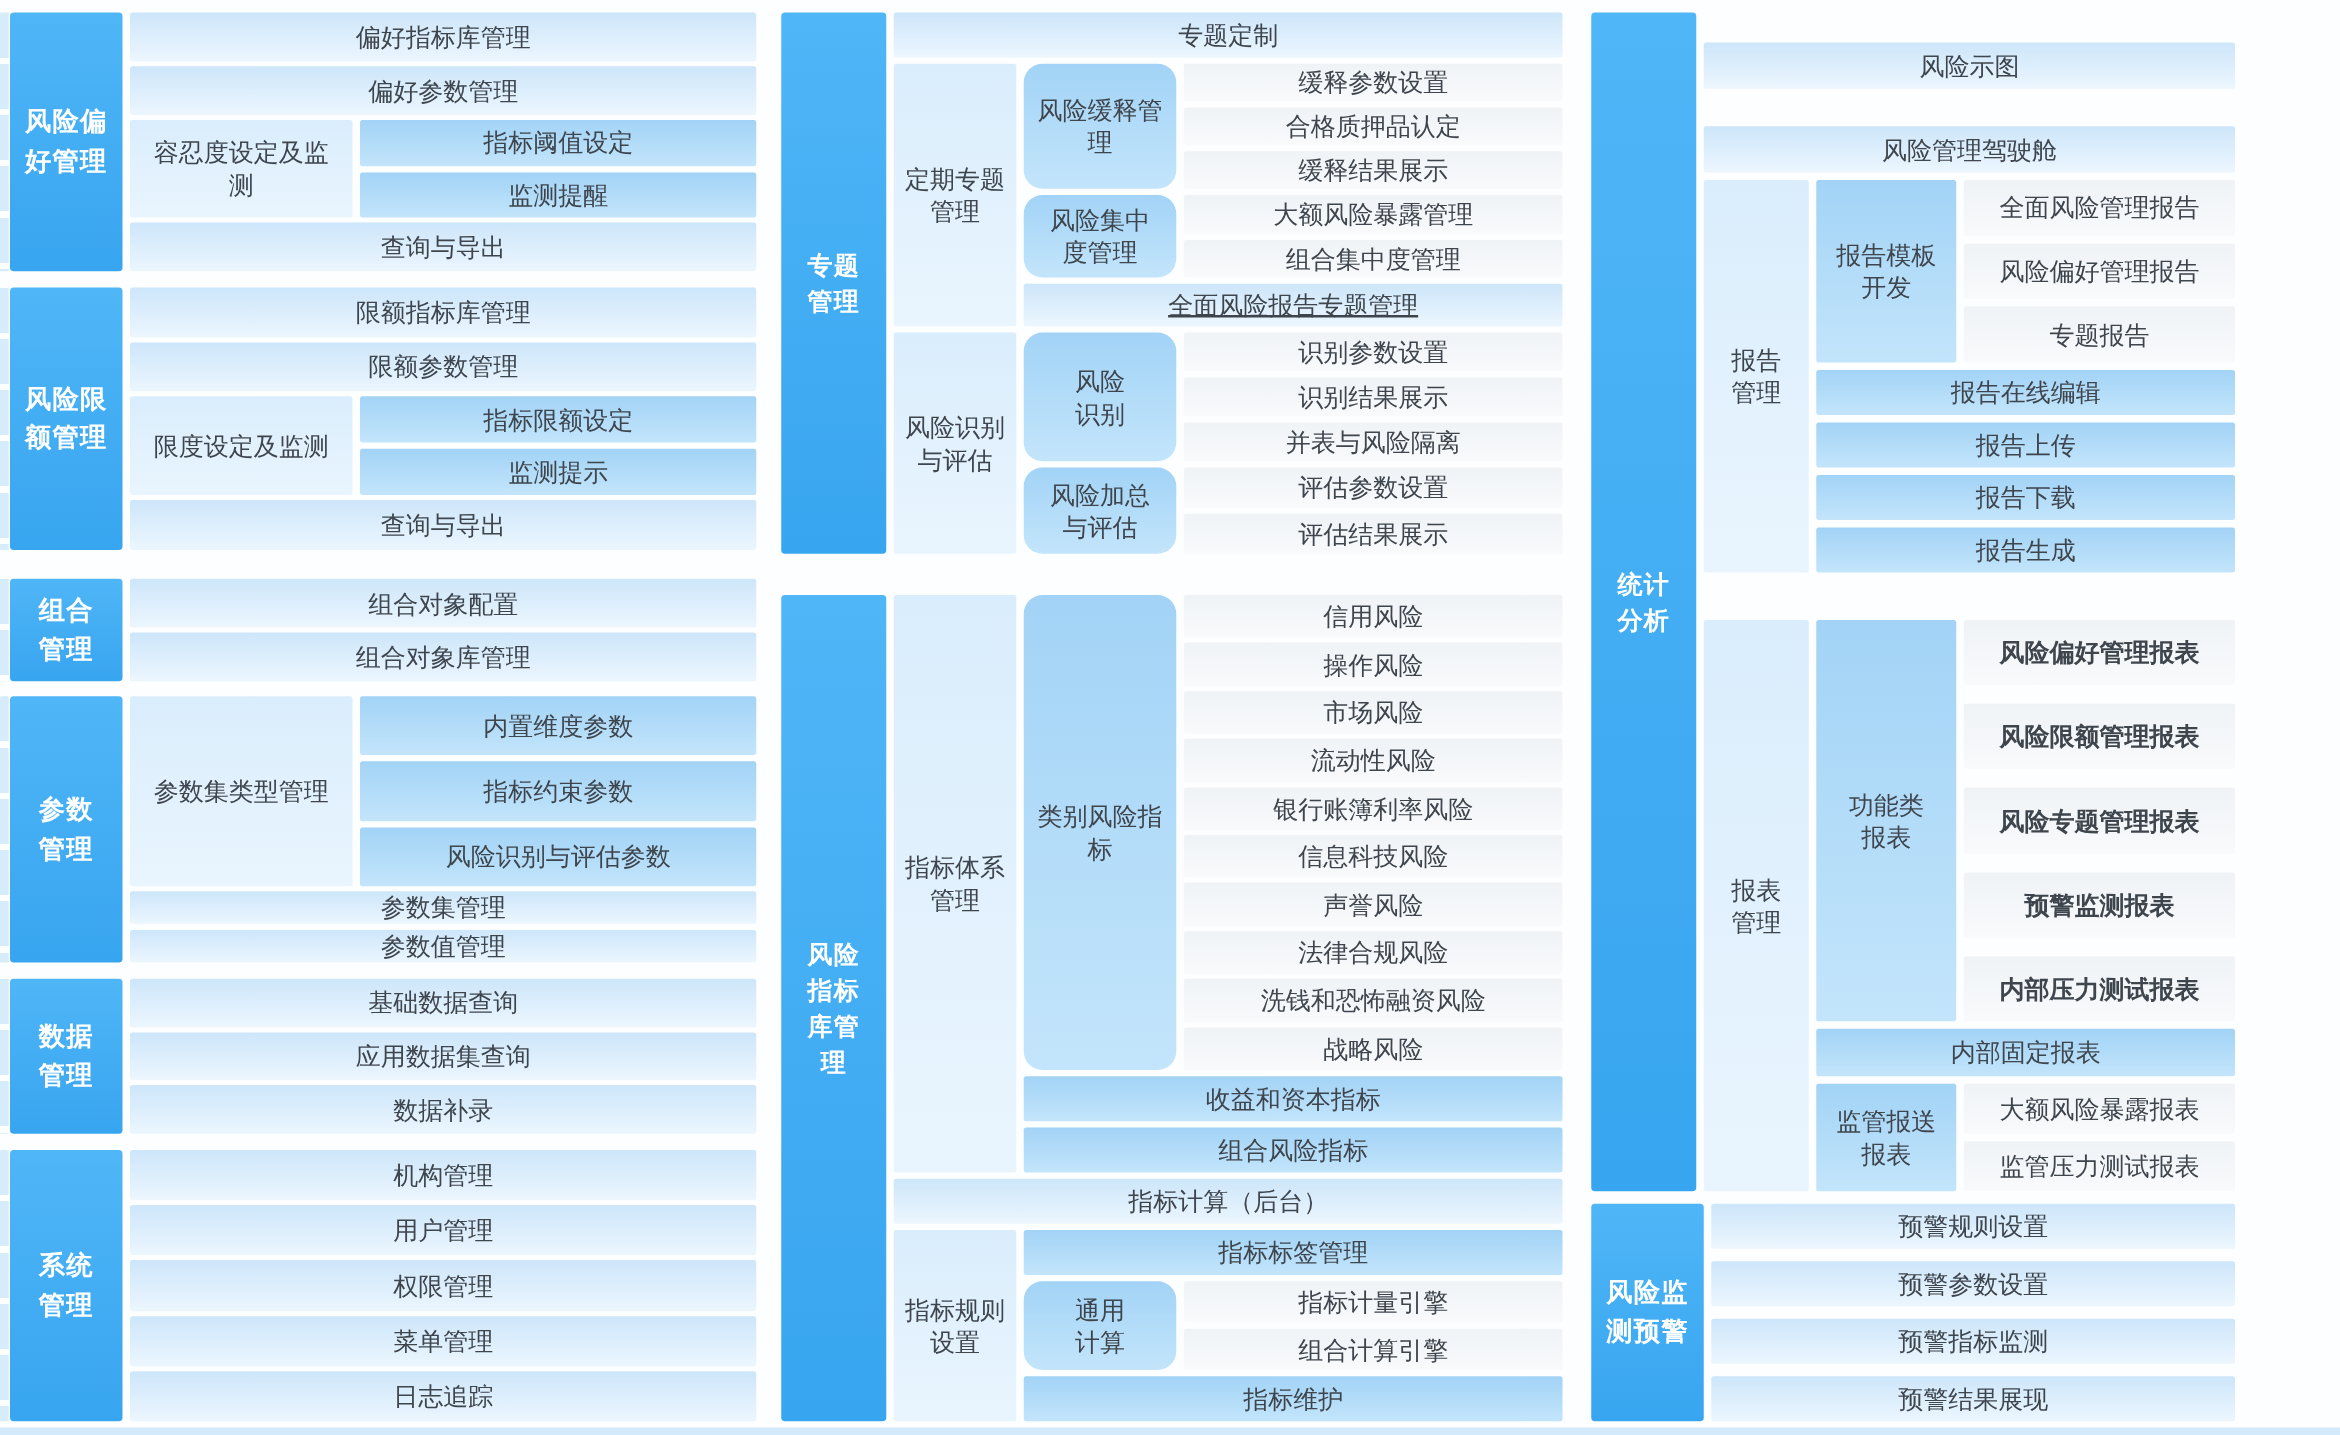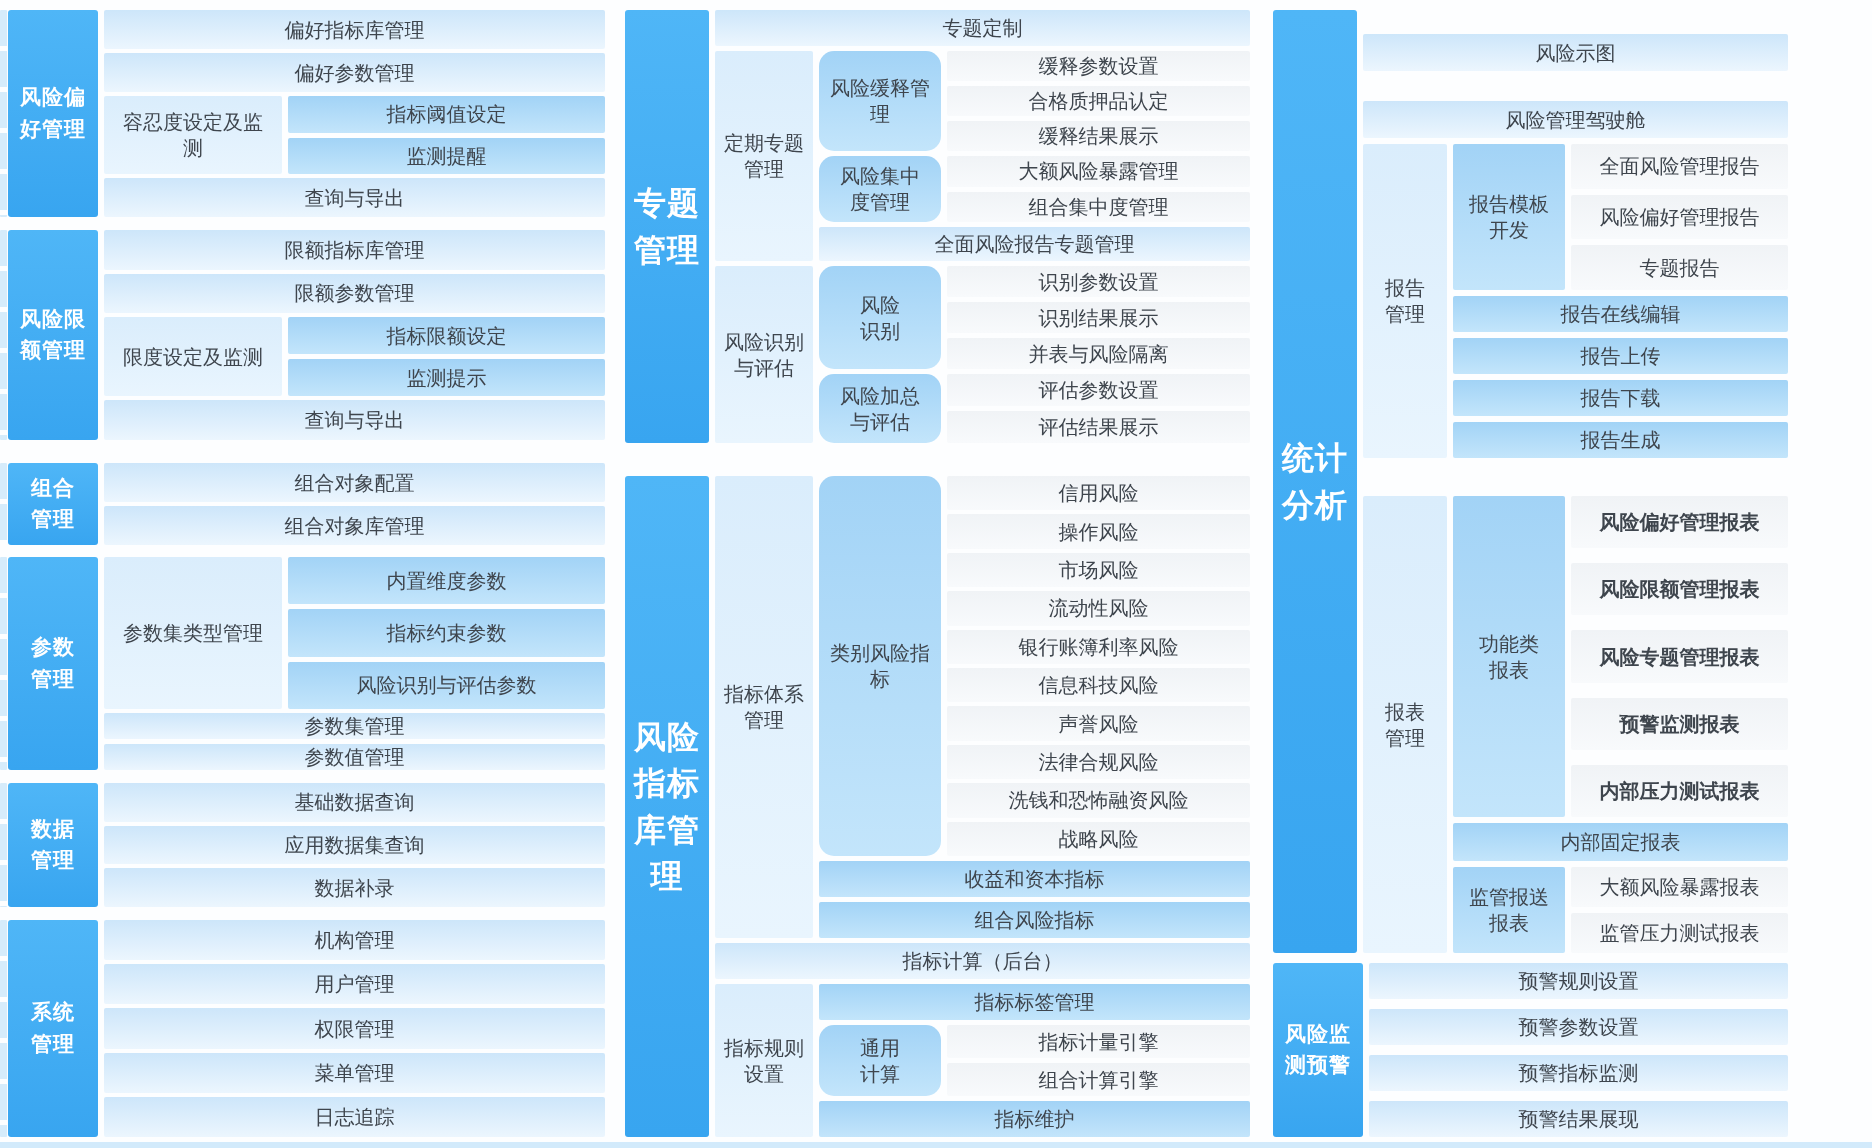--- a/index.html
+++ b/index.html
@@ -15,35 +15,35 @@
   .hd {
     flex: 0 0 90px;
     display: flex; align-items: center; justify-content: center;
     text-align: center; white-space: pre-line;
     color: #ffffff; font-weight: 700; font-size: 21px; line-height: 1.5;
     letter-spacing: 1px;
     background: linear-gradient(180deg, #4fb6f7 0%, #38a5f0 100%);
     border-radius: 3px;
   }
   .hd.w84 { flex: 0 0 84px; }
-  .hd.fs24 { font-size: 32px; line-height: 1.45; }
+  .hd.fs24 { font-size: 20px; line-height: 1.45; }
   .items { flex: 1; display: flex; flex-direction: column; gap: 4px; min-width: 0; }
   .items.g5 { gap: 5px; } .items.g6 { gap: 6px; } .items.g10 { gap: 10px; }
   .row {
     display: flex; align-items: center; justify-content: center;
     text-align: center; white-space: pre-line;
     border-radius: 2px; font-size: 20px; line-height: 1.3; padding: 0 6px;
     min-height: 0;
   }
   .a   { background: linear-gradient(180deg, #cde6fa 0%, #ecf6fe 100%); }
   .m   { background: linear-gradient(180deg, #a2d3f6 0%, #c3e5fb 100%); }
   .gy  { background: linear-gradient(180deg, #f0f3f6 0%, #f8fafc 100%); }
   .gbx { background: linear-gradient(180deg, #daedfc 0%, #e9f5fe 100%); }
   .fx1 { flex: 1; } .fx2 { flex: 2; } .fx3 { flex: 3; } .fx10 { flex: 10; }
-  .h34 { flex: 0 0 34px; } .h36 { flex: 0 0 36px; } .h37 { flex: 0 0 37px; margin-top: 24px; }
+  .h34 { flex: 0 0 34px; text-decoration: underline; } .h36 { flex: 0 0 36px; } .h37 { flex: 0 0 37px; margin-top: 24px; }
   .h38 { flex: 0 0 38px; } .h86 { flex: 0 0 86px; } .h146 { flex: 0 0 146px; }
   .fgA { flex: 212; } .fgB { flex: 178; } .fgC { flex: 462; } .fgD { flex: 153; }
   .fg314 { flex: 0 0 314px; } .fg505 { flex: 505; }
   .mt32 { margin-top: 32px; }
   .split { display: flex; gap: 6px; min-height: 0; }
   .box178 { flex: 0 0 178px; } .box122 { flex: 0 0 122px; border-radius: 15px; }
   .box112 { flex: 0 0 112px; } .box98 { flex: 0 0 98px; } .box84 { flex: 0 0 84px; }
   .sub { flex: 1; display: flex; flex-direction: column; gap: 5px; min-width: 0; }
   .sub.g6 { gap: 6px; }
   .leaves { flex: 1; display: flex; flex-direction: column; gap: 5px; min-width: 0; }

